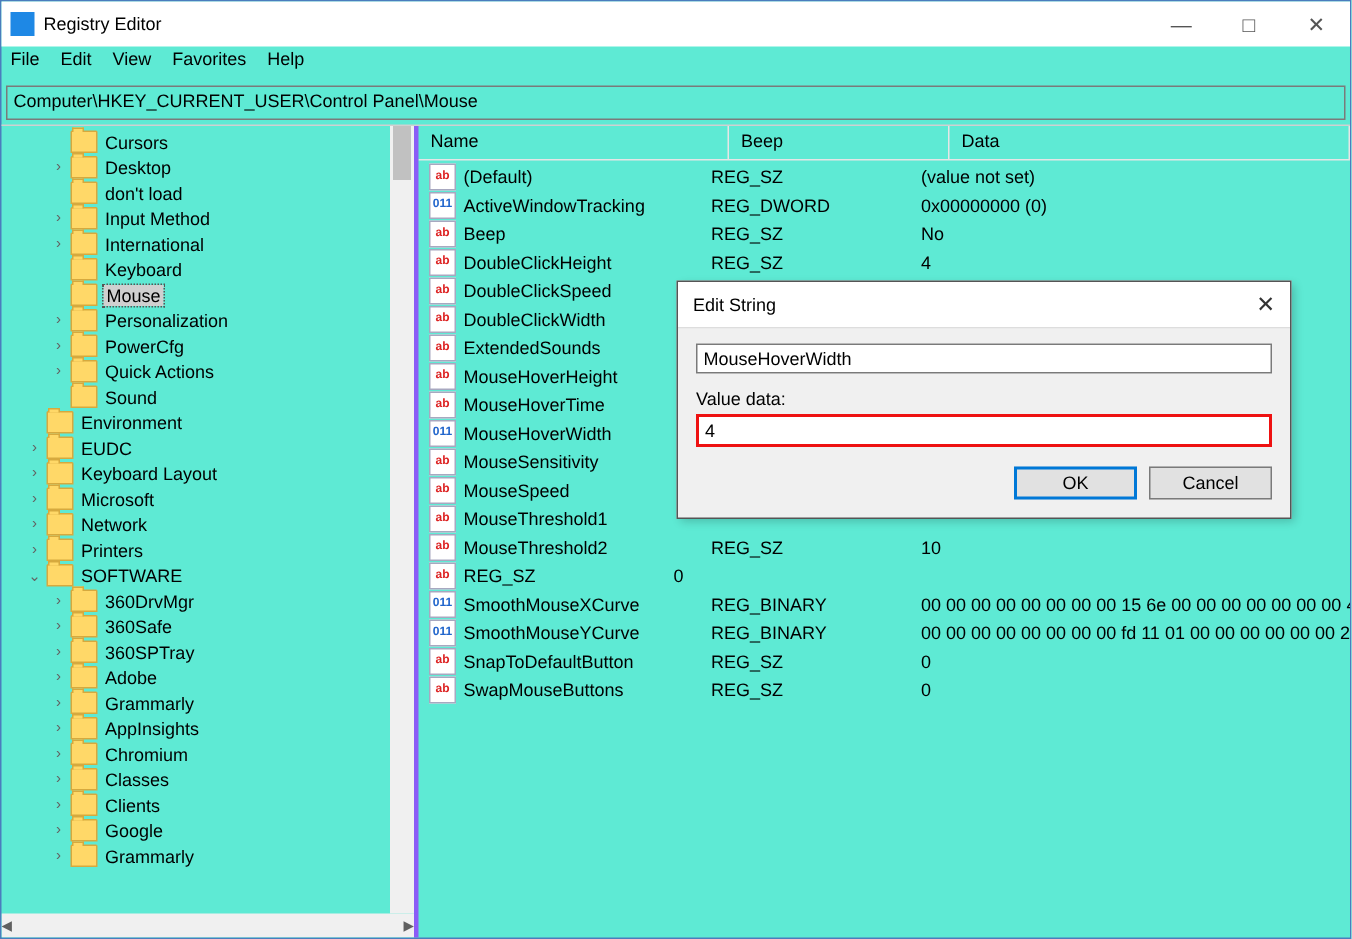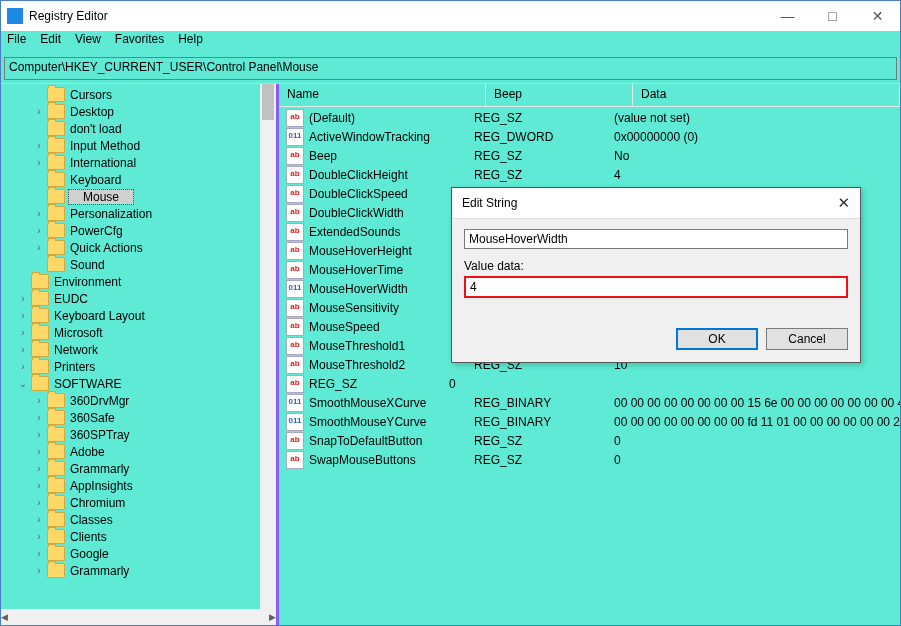--- a/index.html
+++ b/index.html
@@ -15,21 +15,21 @@
 .content{flex:1;display:flex;border-top:1px solid #d0d0d0;min-height:0}
 .tree{width:275px;border-right:3px solid #8b5cf6;overflow:hidden;position:relative}
 .tree-scroll{position:absolute;right:0;top:0;bottom:16px;width:16px;background:#f0f0f0}
 .tree-scroll .thumb{position:absolute;left:2px;right:2px;top:0;height:36px;background:#c1c1c1}
 .tree-hscroll{position:absolute;left:0;right:0;bottom:0;height:16px;background:#f0f0f0;display:flex;justify-content:space-between;align-items:center;font-size:9px;color:#606060}
 .tree-inner{padding:2px 0 18px 0;overflow:hidden}
 .tree-row{display:flex;align-items:center;height:17px;white-space:nowrap}
 .tg{width:12px;text-align:center;color:#636363;font-size:10px}
 .folder{width:16px;height:13px;background:#ffd868;border:1px solid #d6a93e;border-radius:1px 1px 0 0;margin:0 4px 0 2px;flex-shrink:0;position:relative}
 .folder::before{content:"";position:absolute;top:-3px;left:0;width:6px;height:2px;background:#ffd868;border:1px solid #d6a93e;border-bottom:none}
-.tree-row.selected span.lbl{background:#d0d0d0;outline:1px dotted #555;padding:0 14px}
+.tree-row.selected span.lbl{background:#d0d0d0;outline:1px dotted #555;padding:0 2px}
 .values{flex:1;position:relative;overflow:hidden}
 .val-header{display:flex;height:22px;border-bottom:1px solid #e6e6e6}
 .val-header div{border-right:1px solid #e6e6e6;padding:3px 8px;font-weight:normal}
 .col-name{width:190px}
 .col-type{width:130px}
 .col-data{flex:1}
 .val-body{padding:1px 0}
 .val-row{display:flex;height:19px;align-items:center}
 .val-row .icon-sz{width:16px;height:16px;margin:0 5px 0 7px;flex-shrink:0;border:1px solid #a8a8c0;background:#fff;font-size:8px;color:#d22;text-align:center;line-height:14px;font-weight:bold}
 .val-row .icon-bin{color:#26c}
@@ -37,21 +37,21 @@
 .val-row .t{width:140px}
 .val-row .d{flex:1;white-space:nowrap;overflow:hidden}
 .dialog{position:absolute;left:451px;top:187px;width:408px;border:1px solid #555;background:#f0f0f0;box-shadow:2px 2px 6px rgba(0,0,0,.2);z-index:10}
 .dlg-title{height:30px;display:flex;align-items:center;padding:0 10px;background:#fff;border-bottom:1px solid #ddd}
 .dlg-title .t{flex:1}
 .dlg-title .x{font-size:15px;color:#333}
 .dlg-body{padding:10px 12px 12px}
 .dlg-body label{display:block;margin-bottom:3px}
 .dlg-body input{width:100%;box-sizing:border-box;border:1px solid #7a7a7a;padding:2px 4px;font:inherit;background:#fff}
 .dlg-body input.highlight{border:2px solid #e11}
-.dlg-btns{display:flex;justify-content:flex-end;gap:8px;margin-top:30px}
+.dlg-btns{display:flex;justify-content:flex-end;gap:8px;margin-top:13px}
 .dlg-btns button{width:82px;height:22px;border:1px solid #7a7a7a;background:#e1e1e1;font:inherit}
 .dlg-btns button.primary{border:2px solid #0078d7;background:#e1e1e1}
 .lbl{padding:0 1px}
 </style>
 </head>
 <body>
 
 <div class="window">
   <div class="titlebar">
     <span class="app-icon"></span>

